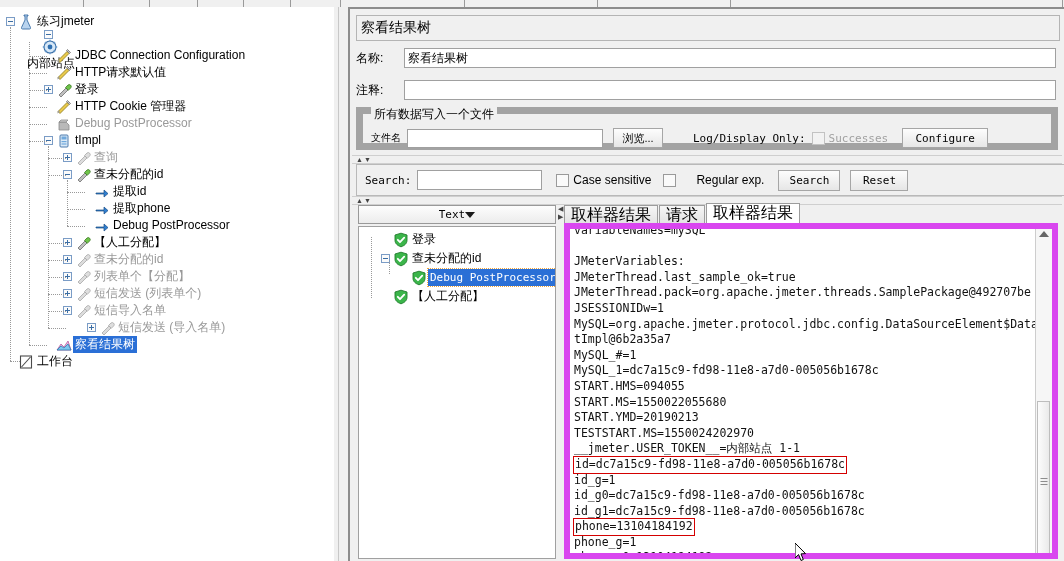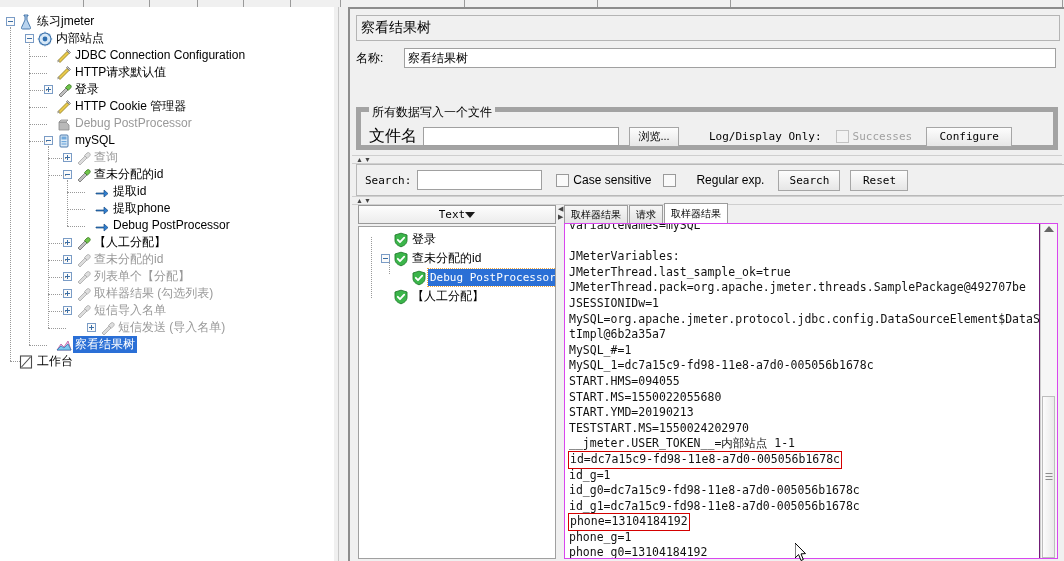--- a/index.html
+++ b/index.html
@@ -41,21 +41,21 @@
   .titlebar{position:absolute;left:4px;top:4px;width:704px;height:26px;background:#f0f0f0;
             border:1px solid #b4b4b4;box-sizing:border-box;display:flex;align-items:center;}
   .titlebar span{font-size:14px;padding-left:4px;color:#000;}
 
   .fieldrow{position:absolute;left:4px;height:22px;display:flex;align-items:center;}
   .fieldrow .flabel{font-size:12px;width:48px;color:#000;}
   .tinput{height:20px;background:#fff;border:1px solid #a0a0a0;box-sizing:border-box;
           font-family:"Liberation Sans",sans-serif;font-size:12px;padding:0 3px;color:#000;}
 
   
-  .groupbox{position:absolute;border:5px solid #a3a3a3;background:#f0f0f0;box-sizing:border-box;}
+  .groupbox{position:absolute;border:7px solid #a3a3a3;background:#f0f0f0;box-sizing:border-box;}
   .grouptitle{position:absolute;top:-8px;left:8px;background:#f0f0f0;padding:0 3px;font-size:12px;color:#000;}
 
   .btn{background:linear-gradient(#fdfdfd,#e6e6e6);border:1px solid #a6a6a6;box-sizing:border-box;
        font-family:"DejaVu Sans Mono","Liberation Mono",monospace;font-size:11px;color:#000;
        display:flex;align-items:center;justify-content:center;cursor:default;}
   .btn.cn{font-family:"Liberation Sans",sans-serif;font-size:11px;}
 
   .chk{width:13px;height:13px;border:1px solid #9a9a9a;background:#fafafa;box-sizing:border-box;
        display:inline-block;flex:0 0 auto;}
   .chk.dis{border-color:#c2c2c2;background:#f2f2f2;}
@@ -77,24 +77,24 @@
          justify-content:center;padding:0 4px;}
   .combo .ctext{font-family:"DejaVu Sans Mono","Liberation Mono",monospace;font-size:11px;}
   .caret{width:0;height:0;border-left:5px solid transparent;border-right:5px solid transparent;
          border-top:6px solid #1a1a1a;}
   .restree{position:absolute;background:#fff;border:1px solid #a0a0a0;box-sizing:border-box;overflow:hidden;}
 
   
   .tabstrip{position:absolute;display:flex;align-items:flex-end;height:21px;}
   .tab{height:19px;padding:0 6px;background:linear-gradient(#f6f6f6,#e2e2e2);
        border:1px solid #9c9c9c;border-bottom:none;box-sizing:border-box;
-       display:flex;align-items:center;font-size:10px;margin-right:1px;cursor:default;margin-top:36px;}
+       display:flex;align-items:center;font-size:16px;margin-right:1px;cursor:default;margin-top:36px;}
   .tab.active{background:#fff;height:21px;border-bottom:1px solid #fff;}
 
-  .respwrap{position:absolute;background:#701a75;border:1px solid #d946ef;box-sizing:border-box;overflow:hidden;}
+  .respwrap{position:absolute;background:#701a75;border:6px solid #d946ef;box-sizing:border-box;overflow:hidden;}
   .resptext{position:absolute;left:4px;top:-6px;font-family:"DejaVu Sans Mono","Liberation Mono",monospace;
             font-size:11.5px;line-height:15.6px;white-space:pre;color:#111;}
   .hl{outline:1px solid #d40000;outline-offset:0px;display:inline-block;padding:0 1px;}
 
   
   .vsb{position:absolute;background:#f6f6f6;border-left:1px solid #cdcdcd;}
   .vsb .up{position:absolute;top:2px;left:50%;transform:translateX(-50%);
            width:0;height:0;border-left:5px solid transparent;border-right:5px solid transparent;
            border-bottom:6px solid #666;}
   .vsb .thumb{position:absolute;left:1px;width:13px;background:linear-gradient(90deg,#fcfcfc,#eaeaea);
@@ -123,21 +123,21 @@
 
   <div class="leftpanel">
     <div class="tree" id="lefttree">
         <div class="tnode" style="left: 6px; top: 6px;">
           <span class="expander"></span>
           <svg viewBox="0 0 16 16" class="ico">
             <path d="M6 1h4v1H9v4l3.5 7.5a1 1 0 0 1-.9 1.5H4.4a1 1 0 0 1-.9-1.5L7 6V2H6z" fill="#b9d4ef" stroke="#3a6ea5" stroke-width=".9"></path>
           </svg>
           <span class="lbl">练习jmeter</span>
         </div>
-        <div class="tnode" style="left: 25px; top: 23px;">
+        <div class="tnode" style="left: 25px; top: 23px; flex-direction: column;">
           <span class="expander"></span>
           <svg viewBox="0 0 16 16" class="ico">
             <circle cx="8" cy="8" r="6" fill="#d7e8f7" stroke="#3a6ea5" stroke-width="1.1"></circle>
             <circle cx="8" cy="8" r="2.4" fill="#2f6fb0"></circle>
             <g stroke="#6699cc" stroke-width="1.4">
               <path d="M8 .8v2M8 13.2v2M.8 8h2M13.2 8h2M3 3l1.4 1.4M11.6 11.6 13 13M13 3l-1.4 1.4M4.4 11.6 3 13"></path>
             </g>
           </svg>
           <span class="lbl">内部站点</span>
         </div>
@@ -185,21 +185,21 @@
           <span class="lbl grey">Debug PostProcessor</span>
         </div>
         <div class="tnode" style="left: 44px; top: 125px;">
           <span class="expander"></span>
           <svg viewBox="0 0 16 16" class="ico">
             <rect x="4" y="2" width="8" height="12" rx="1" fill="#dceaf6" stroke="#3a6ea5" stroke-width=".9"></rect>
             <rect x="5.5" y="3.5" width="5" height="3" fill="#6fa8dc"></rect>
             <rect x="5.5" y="8" width="5" height="1.2" fill="#6fa8dc"></rect>
             <rect x="5.5" y="10.4" width="5" height="1.2" fill="#6fa8dc"></rect>
           </svg>
-          <span class="lbl">mySQL</span>
+          <span class="lbl">tImpl</span>
         </div>
         <div class="tnode" style="left: 63px; top: 142px;">
           <span class="expander plus"></span>
           <svg viewBox="0 0 16 16" class="ico">
             <path d="M3 13 10 6l2 2-7 7z" fill="#dcdcdc" stroke="#a8a8a8" stroke-width=".8"></path>
             <path d="M9.5 5.5 12 3a2 2 0 0 1 2.8 2.8L12.3 8.3z" fill="#dedede" stroke="#a8a8a8" stroke-width=".8"></path>
           </svg>
           <span class="lbl grey">查询</span>
         </div>
         <div class="tnode" style="left: 63px; top: 159px;">
@@ -254,21 +254,21 @@
             <path d="M9.5 5.5 12 3a2 2 0 0 1 2.8 2.8L12.3 8.3z" fill="#dedede" stroke="#a8a8a8" stroke-width=".8"></path>
           </svg>
           <span class="lbl grey">列表单个【分配】</span>
         </div>
         <div class="tnode" style="left: 63px; top: 278px;">
           <span class="expander plus"></span>
           <svg viewBox="0 0 16 16" class="ico">
             <path d="M3 13 10 6l2 2-7 7z" fill="#dcdcdc" stroke="#a8a8a8" stroke-width=".8"></path>
             <path d="M9.5 5.5 12 3a2 2 0 0 1 2.8 2.8L12.3 8.3z" fill="#dedede" stroke="#a8a8a8" stroke-width=".8"></path>
           </svg>
-          <span class="lbl grey">取样器结果 (勾选列表)</span>
+          <span class="lbl grey">短信发送 (列表单个)</span>
         </div>
         <div class="tnode" style="left: 63px; top: 295px;">
           <span class="expander plus"></span>
           <svg viewBox="0 0 16 16" class="ico">
             <path d="M3 13 10 6l2 2-7 7z" fill="#dcdcdc" stroke="#a8a8a8" stroke-width=".8"></path>
             <path d="M9.5 5.5 12 3a2 2 0 0 1 2.8 2.8L12.3 8.3z" fill="#dedede" stroke="#a8a8a8" stroke-width=".8"></path>
           </svg>
           <span class="lbl grey">短信导入名单</span>
         </div>
         <div class="tnode" style="left: 63px; top: 312px; padding-left: 24px;">
@@ -330,30 +330,34 @@
 
       <div class="titlebar">
         <span>察看结果树</span>
       </div>
 
       <div class="fieldrow" style="top:36px;width:702px;">
         <div class="flabel">名称:</div>
         <input class="tinput" style="width: 652px;" value="察看结果树">
       </div>
 
+      <div class="fieldrow" style="top:68px;width:702px;">
+        <div class="flabel">注释:</div>
+        <input class="tinput" style="width: 652px;" value="">
+      </div>
 
       <div class="groupbox" style="left:4px;top:96px;width:702px;height:43px;">
         <div class="grouptitle">所有数据写入一个文件</div>
 
         <div style="position:absolute;left:8px;top:14px;display:flex;align-items:center;gap:6px;">
-          <span style="font-size:16px;">文件名</span>
+          <span style="font-size:10px;">文件名</span>
           <input class="tinput" style="width: 196px; height: 19px;" value="">
           <div class="btn cn" style="width:50px;height:20px;margin-left:4px;">浏览...</div>
           <span style="font-family:'DejaVu Sans Mono','Liberation Mono',monospace;font-size:11px;margin-left:24px;">Log/Display Only:</span>
-          <span class="chkwrap" style="margin-left:8px;">
+          <span class="chkwrap" style="margin-left:0;">
             <span class="chk dis"></span>
             <span class="ctxt mono dis">Successes</span>
           </span>
           <div class="btn" style="width:86px;height:20px;margin-left:8px;">Configure</div>
         </div>
       </div>
 
       <div class="hsplit" style="left:0px;top:144px;width:710px;">
         <div class="arrs">▲▼</div>
       </div>

